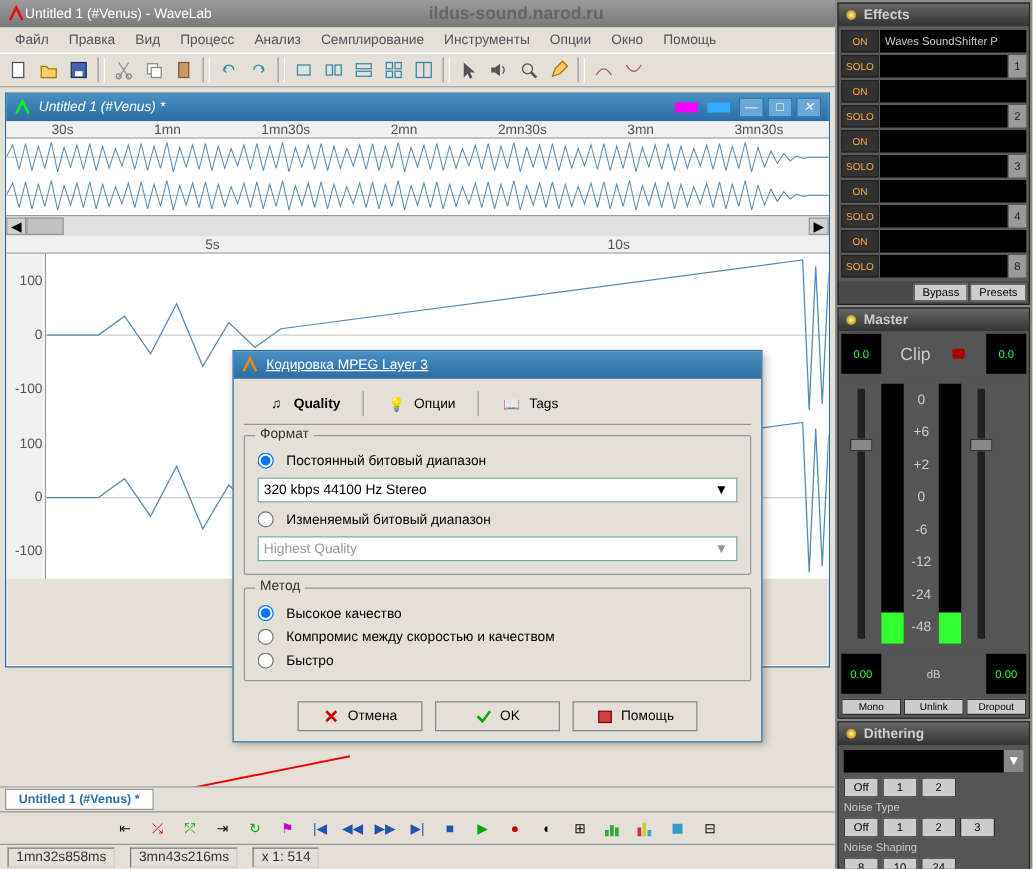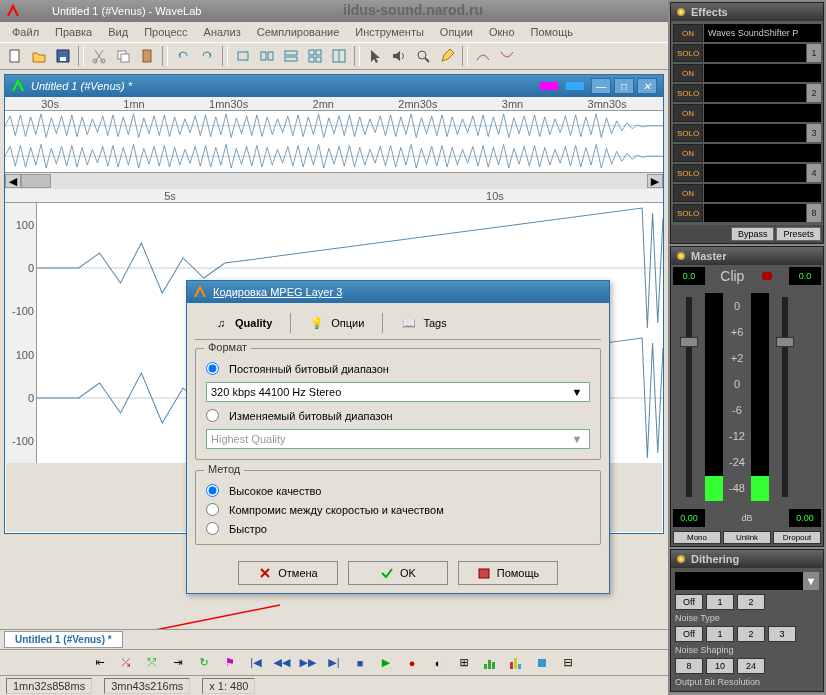--- a/index.html
+++ b/index.html
@@ -5,21 +5,21 @@
 * { box-sizing: border-box; margin: 0; padding: 0; font-family: Tahoma, Arial, sans-serif; font-size: 11px; }
 body { width: 826px; height: 695px; background: #e4e0d8; overflow: hidden; position: relative; }
 
 
 .app { display: flex; width: 100%; height: 100%; }
 .main-col { flex: 1; display: flex; flex-direction: column; min-width: 0; }
 .side-col { width: 158px; background: #888; display: flex; flex-direction: column; gap: 2px; padding: 2px; }
 
 
 .titlebar { height: 22px; background: linear-gradient(#9a9a9a,#7a7a7a); display: flex; align-items: center; padding: 0 6px; color: #fff; }
-.titlebar .title { flex: 1; margin-left: 32px; }
+.titlebar .title { flex: 1; }
 .watermark { position: absolute; top: 2px; left: 50%; transform: translateX(-50%); color: #666; font-size: 14px; font-weight: bold; pointer-events: none; }
 
 
 .menubar { height: 20px; display: flex; align-items: center; padding: 0 4px; background: #e4e0d8; }
 .menubar span { padding: 2px 8px; color: #555; cursor: default; }
 
 
 .toolbar { height: 28px; display: flex; align-items: center; padding: 2px 4px; gap: 2px; background: #e4e0d8; border-top: 1px solid #fff; border-bottom: 1px solid #999; }
 .tbtn { width: 22px; height: 22px; display: flex; align-items: center; justify-content: center; cursor: default; }
 .tbtn svg { width: 16px; height: 16px; }
@@ -88,21 +88,21 @@
 .panel-title .dot { width: 8px; height: 8px; background: radial-gradient(#ff8,#a60); border-radius: 50%; margin-right: 6px; }
 .fx-list { background: #5a5a5a; padding: 2px; }
 .fx-row { display: flex; align-items: center; height: 20px; gap: 1px; }
 .fx-btn { width: 30px; height: 18px; background: #333; color: #fa4; font-size: 8px; display: flex; align-items: center; justify-content: center; border: 1px solid #222; cursor: default; }
 .fx-slot { flex: 1; height: 18px; background: #000; color: #ccc; font-size: 9px; display: flex; align-items: center; padding: 0 4px; }
 .fx-num { width: 14px; height: 18px; background: #999; display: flex; align-items: center; justify-content: center; font-size: 9px; color: #222; }
 .fx-bottom { display: flex; gap: 2px; padding: 2px; justify-content: flex-end; }
 .fx-bottom .b { padding: 1px 6px; background: #ccc; border: 1px solid #666; font-size: 9px; cursor: default; }
 
 .master-body { padding: 6px; display: flex; gap: 4px; height: 220px; background: #555; }
-.readout { width: 32px; height: 18px; background: #000; color: #3f3; font-size: 9px; display: flex; align-items: center; justify-content: center; }
+.readout { width: 32px; height: 32px; background: #000; color: #3f3; font-size: 9px; display: flex; align-items: center; justify-content: center; }
 .fader-col { width: 24px; display: flex; flex-direction: column; align-items: center; }
 .fader-track { width: 6px; flex: 1; background: #222; position: relative; margin: 4px 0; }
 .fader-thumb { position: absolute; left: -6px; width: 18px; height: 10px; background: #888; border: 1px solid #333; }
 .meter-col { width: 18px; background: #000; display: flex; flex-direction: column-reverse; }
 .meter-fill { background: linear-gradient(#3f3,#3f3); height: 12%; }
 .db-scale { width: 20px; display: flex; flex-direction: column; justify-content: space-around; color: #ccc; font-size: 8px; text-align: center; }
 .clip-ind { width: 10px; height: 8px; background: #a00; border-radius: 2px; margin: 0 2px; }
 .master-bottom { display: flex; gap: 2px; padding: 2px; background: #555; }
 .master-bottom .b { flex: 1; padding: 1px 2px; background: #ccc; border: 1px solid #333; font-size: 8px; text-align: center; cursor: default; }
 .m-readout-row { display: flex; justify-content: space-between; align-items: center; padding: 2px; background: #555; }
@@ -449,21 +449,21 @@
           <svg width="14" height="14">
             <rect x="3" y="3" width="8" height="8" fill="#39c"></rect>
           </svg>
         </div>
       <div class="tb">⊟</div>
     </div>
 
     <div class="statusbar">
       <span class="cell">1mn32s858ms</span>
       <span class="cell">3mn43s216ms</span>
-      <span class="cell">x 1: 480</span>
+      <span class="cell">x 1: 514</span>
     </div>
   </div>
 
   <div class="side-col">
     <div class="panel">
       <div class="panel-title">
           <span class="dot"></span>
           <span>Effects</span>
         </div>
       <div class="fx-list">

